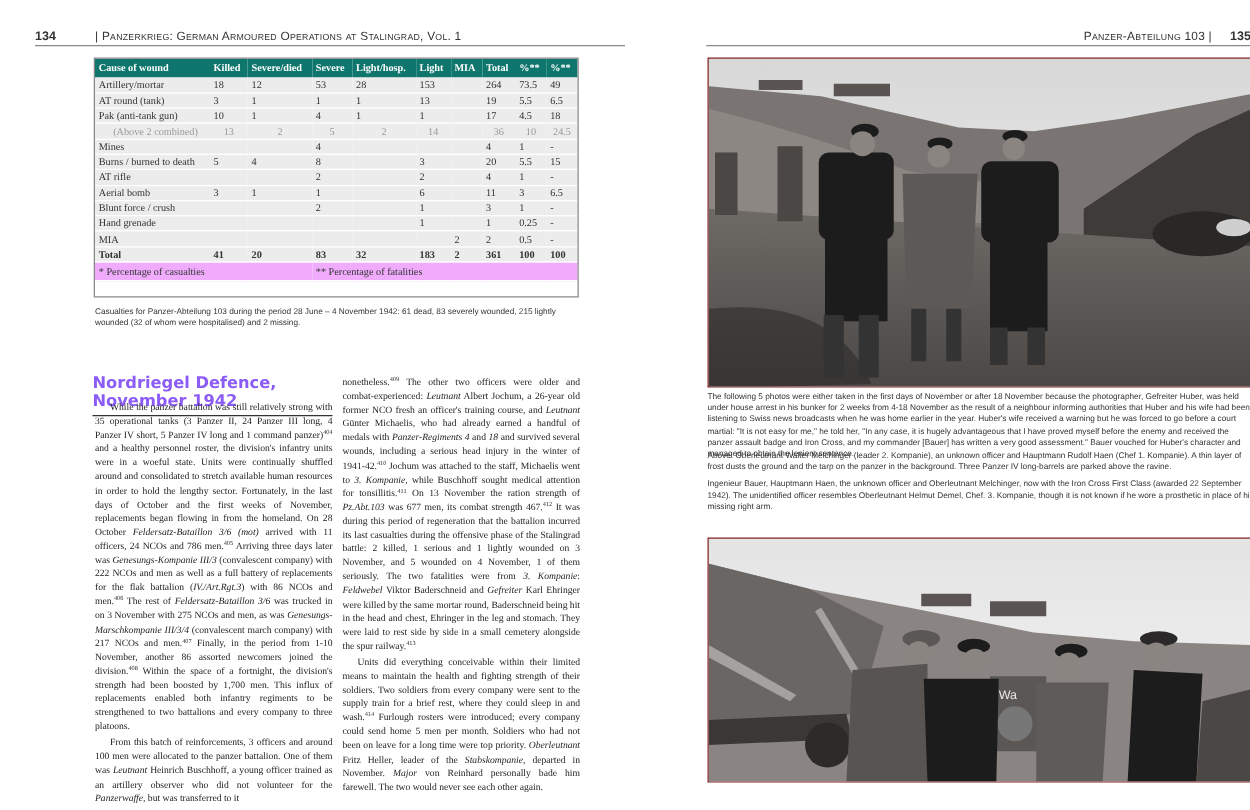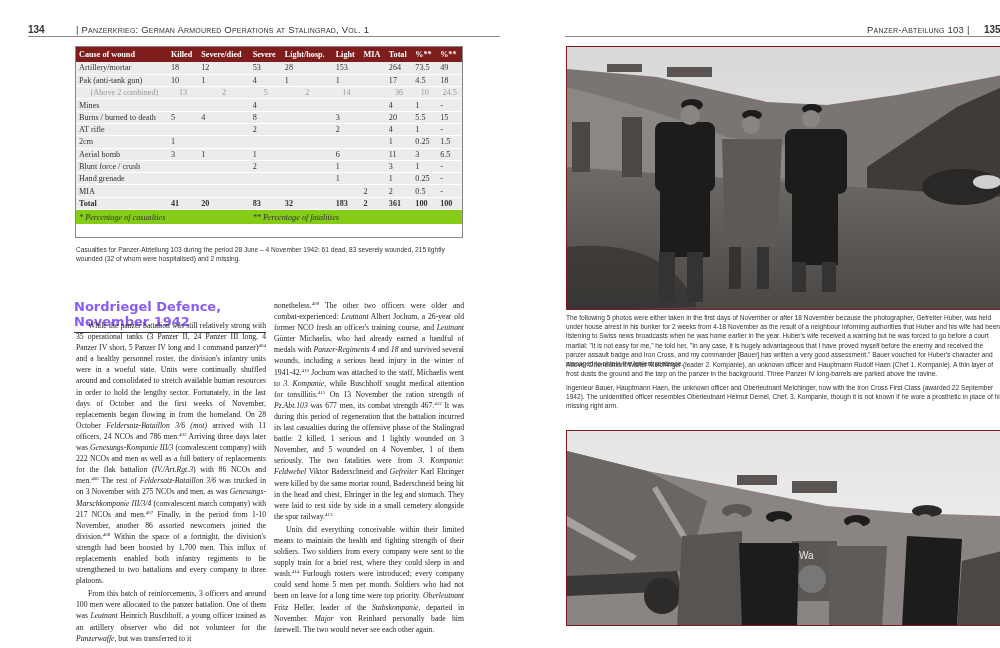--- a/index.html
+++ b/index.html
@@ -10,26 +10,26 @@
   .page-left { left: 0; width: 500px; }
   .page-right { left: 529px; width: 500px; }
 
   
   .run-head { position: absolute; top: 24px; font-family: "Liberation Sans", sans-serif; font-size: 9.5px; color: #333; font-variant: small-caps; letter-spacing: 0.2px; }
   .folio { position: absolute; top: 24px; font-family: "Liberation Sans", sans-serif; font-size: 10px; font-weight: bold; color: #333; }
   .head-rule { position: absolute; top: 36px; height: 1px; background: #888; }
 
   
   .cas-table { position: absolute; left: 76px; top: 47px; width: 386px; border-collapse: collapse; font-size: 8.2px; }
-  .cas-table th { background: #7f1d1d; color: #fff; font-weight: bold; text-align: left; padding: 3px 3px; height: 15px; }
+  .cas-table th { background: #0f766e; color: #fff; font-weight: bold; text-align: left; padding: 3px 3px; height: 15px; }
   .cas-table td { padding: 1px 3px; height: 12.3px; border-bottom: 1px solid #fff; background: #ececec; color: #333; }
   .cas-table tr.combined td { color: #9a9a9a; text-align: center; }
   .cas-table tr.combined td:first-child { padding-left: 8px; }
   .cas-table tr.total td { font-weight: bold; border-top: 1px solid #999; }
-  .cas-table tr.notes td { font-style: italic; height: 15px; background: #84cc16; }
+  .cas-table tr.notes td { height: 15px; background: #f0abfc; }
   .table-box { position: absolute; left: 75px; top: 46px; width: 388px; height: 192px; border: 1px solid #888; pointer-events: none; }
 
   .caption { position: absolute; font-family: "Liberation Sans", sans-serif; font-size: 6.6px; line-height: 9.2px; color: #333; }
 
   
   .sec-title { position: absolute; left: 74px; top: 299px; width: 192px; font-family: "DejaVu Sans", sans-serif; font-weight: bold; font-size: 13px; color: #8b5cf6; padding-bottom: 3px; border-bottom: 1px solid #333; }
 
   
   .col { position: absolute; font-size: 7.7px; line-height: 11.1px; text-align: justify; color: #222; }
   .col p { text-indent: 12px; }
@@ -73,20 +73,32 @@
           <td>12</td>
           <td>53</td>
           <td>28</td>
           <td>153</td>
           <td></td>
           <td>264</td>
           <td>73.5</td>
           <td>49</td>
         </tr>
         <tr>
+          <td>AT round (tank)</td>
+          <td>3</td>
+          <td>1</td>
+          <td>1</td>
+          <td>1</td>
+          <td>13</td>
+          <td></td>
+          <td>19</td>
+          <td>5.5</td>
+          <td>6.5</td>
+        </tr>
+        <tr>
           <td>Pak (anti-tank gun)</td>
           <td>10</td>
           <td>1</td>
           <td>4</td>
           <td>1</td>
           <td>1</td>
           <td></td>
           <td>17</td>
           <td>4.5</td>
           <td>18</td>
@@ -131,32 +143,20 @@
           <td>AT rifle</td>
           <td></td>
           <td></td>
           <td>2</td>
           <td></td>
           <td>2</td>
           <td></td>
           <td>4</td>
           <td>1</td>
           <td>-</td>
-        </tr>
-        <tr>
-          <td>2cm</td>
-          <td>1</td>
-          <td></td>
-          <td></td>
-          <td></td>
-          <td></td>
-          <td></td>
-          <td>1</td>
-          <td>0.25</td>
-          <td>1.5</td>
         </tr>
         <tr>
           <td>Aerial bomb</td>
           <td>3</td>
           <td>1</td>
           <td>1</td>
           <td></td>
           <td>6</td>
           <td></td>
           <td>11</td>

